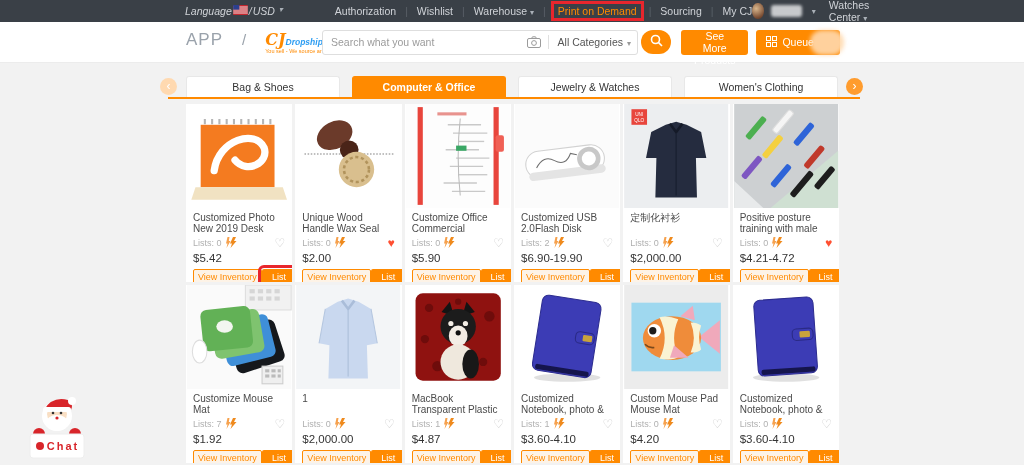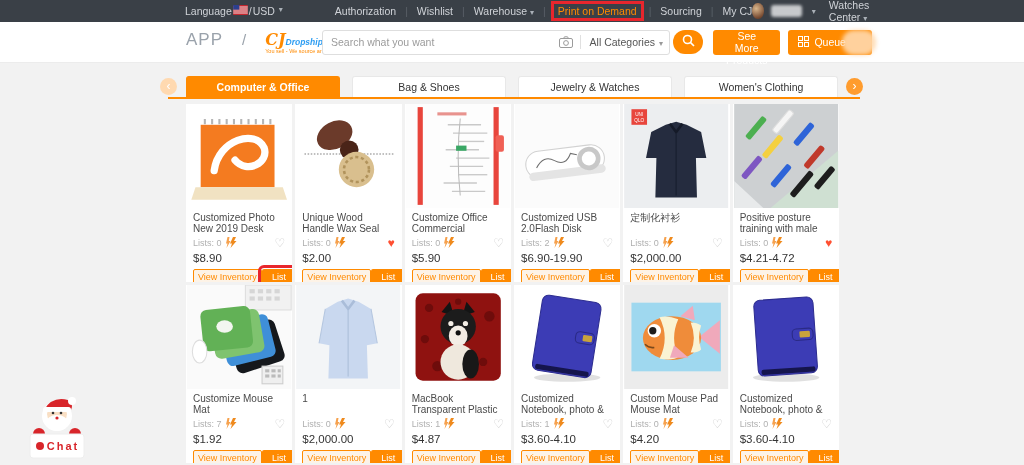--- a/index.html
+++ b/index.html
@@ -2,21 +2,21 @@
 <html><head>
 <meta charset="utf-8">
 <style>
   * { margin:0; padding:0; box-sizing:border-box; }
   html,body { width:1024px; height:465px; overflow:hidden; }
   body { font-family:"Liberation Sans", sans-serif; background:#f2f2f2; position:relative; }
 
   
   .topbar { height:22px; background:#3a4047; display:flex; align-items:center;
             padding:0 192px 0 185px; font-size:10.5px; color:#d0d3d8; }
-  .topbar .grp { display:flex; gap:1px; white-space:nowrap; }
+  .topbar .grp { display:flex; gap:1px; white-space:nowrap;font-style:italic; }
   .topbar .nav { display:flex; align-items:center; margin-left:52px; white-space:nowrap; }
   .topbar .sep { color:#5a6068; margin:0 9px; }
   .topbar .navitem { cursor:pointer; }
   .topbar .caret { font-size:8px; margin-left:3px; color:#aab0b7; }
   .pod { color:#ff8a00; outline:3px solid #e8262d; outline-offset:1px; padding:0 3px; }
   .flag { display:inline-block; vertical-align:-1px; }
   .right { margin-left:auto; display:flex; align-items:center; gap:7px; }
   .avatar { width:16px; height:16px; border-radius:50%;
             background:radial-gradient(circle at 35% 35%, #d8b68c, #7a4d33 70%, #4c2d1c); }
   .blurname { width:44px; height:12px; background:#c7c9cc; border-radius:3px; filter:blur(1.5px); }
@@ -27,21 +27,21 @@
   .logo { display:flex; align-items:baseline; width:134px; flex:none; cursor:pointer;gap:16px; }
   .logo .app { font-size:17px; color:#9aa2ab; letter-spacing:1px; }
   .logo .slash { font-size:15px; color:#9aa2ab; margin:0 3px; }
   .cjwrap { display:flex; flex-direction:column; line-height:1; }
   .cjrow { display:flex; align-items:baseline; }
   .logo .cj { font-family:"DejaVu Serif", serif; font-style:italic; font-weight:bold;
               font-size:16px; color:#ff8a00; }
   .logo .domain { font-size:8.5px; font-style:italic; font-weight:bold; color:#2b9cf2; }
   .logo .tagline { font-size:5.5px; color:#ff8a00; margin-top:1px; white-space:nowrap; }
   .searchwrap { display:flex; align-items:center; margin-left:2px; }
-  .searchbox { width:348px; height:25px; border:1px solid #dedede; border-radius:3px;
+  .searchbox { width:316px; height:25px; border:1px solid #dedede; border-radius:3px;
                display:flex; align-items:center; background:#fff; }
   .searchbox input { border:0; outline:0; flex:1; font-size:10.5px; padding:0 8px;
                      color:#333; font-family:inherit; background:transparent; }
   .searchbox input::placeholder { color:#9b9b9b; }
   .camicon { flex:none; margin:0 7px; display:flex; cursor:pointer; }
   .vdiv { width:1px; height:14px; background:#e0e0e0; }
   .cat { font-size:10.5px; color:#555; padding:0 6px 0 9px; cursor:pointer; white-space:nowrap; }
   .cat .caret { font-size:8px; color:#999; margin-left:4px; }
   .searchbtn { width:30px; height:24px; border-radius:12px; background:#ff8a00; border:0;
                margin-left:3px; display:flex; align-items:center; justify-content:center; cursor:pointer; }
@@ -172,22 +172,22 @@
           <rect x="6.5" y="6.5" width="4" height="4" fill="none" stroke="#fff"></rect>
         </svg></span>
     <span>Queue</span>
     <span class="blurpatch"></span>
   </button>
 </div>
 
 <div class="tabsrow">
   <button class="arrowbtn arrow-left">‹</button>
   <div class="tabs">
+    <div class="tab">Bag &amp; Shoes</div>
     <div class="tab active">Computer &amp; Office</div>
-    <div class="tab">Bag &amp; Shoes</div>
     <div class="tab">Jewelry &amp; Watches</div>
     <div class="tab">Women's Clothing</div>
   </div>
   <div class="tabline"></div>
   <button class="arrowbtn arrow-right">›</button>
 </div>
 
 <div class="grid">
 
   <div class="card">
@@ -205,21 +205,21 @@
       <div class="listsrow">
         <span class="lists"><span>Lists:</span> <span>0</span></span>
         <span class="bolt">
             <svg width="12" height="11" viewBox="0 0 12 11">
               <path d="M2.5 0h2L3.8 4h1.7L1.5 11l1-4.5H1z" fill="#f6a14d"></path>
               <path d="M8 0h3L9 4h2.5L5.5 11l1.5-4.5H5z" fill="#ef8a1d"></path>
             </svg>
           </span>
         <span class="heart">♡</span>
       </div>
-      <div class="price">$8.90</div>
+      <div class="price">$5.42</div>
       <div class="btnrow">
         <span class="btn-vi">View Inventory</span>
         <span class="btn-list annot">List</span>
       </div>
     </div>
   </div>
 
   <div class="card">
     <div class="imgbox">
         <svg viewBox="0 0 100 100">

